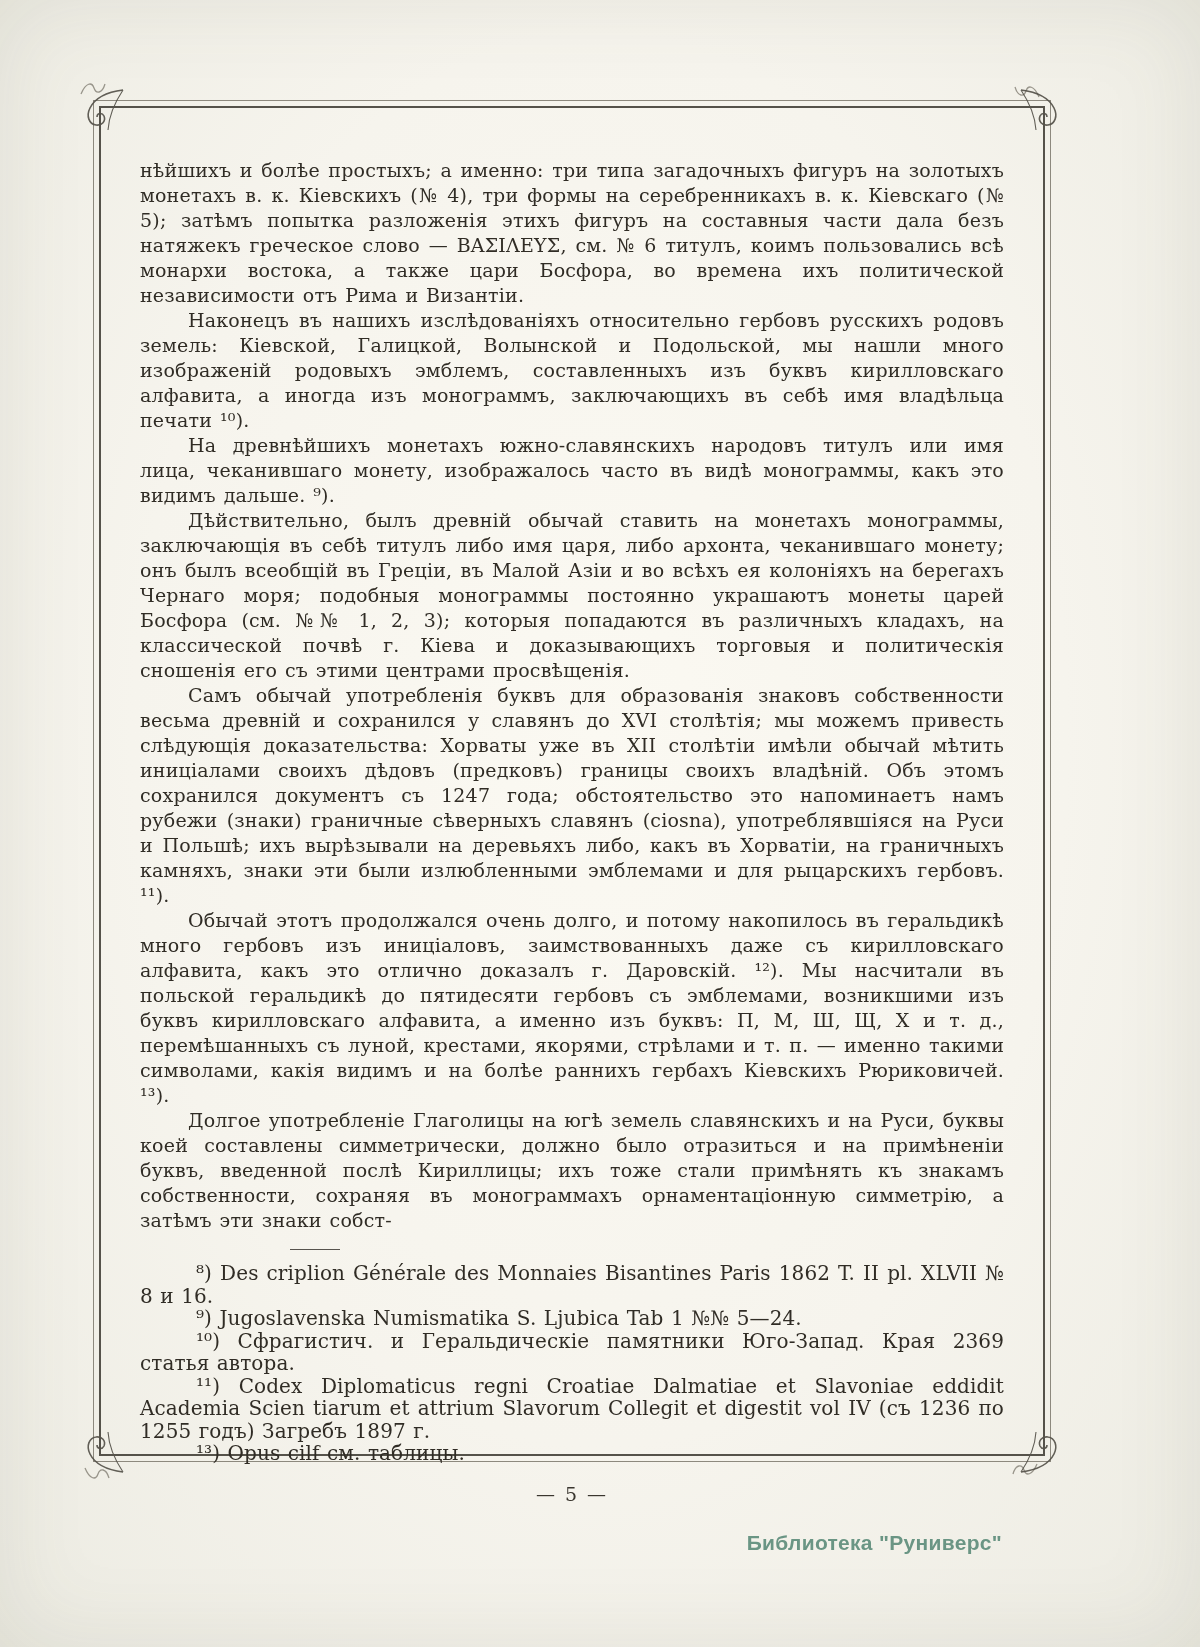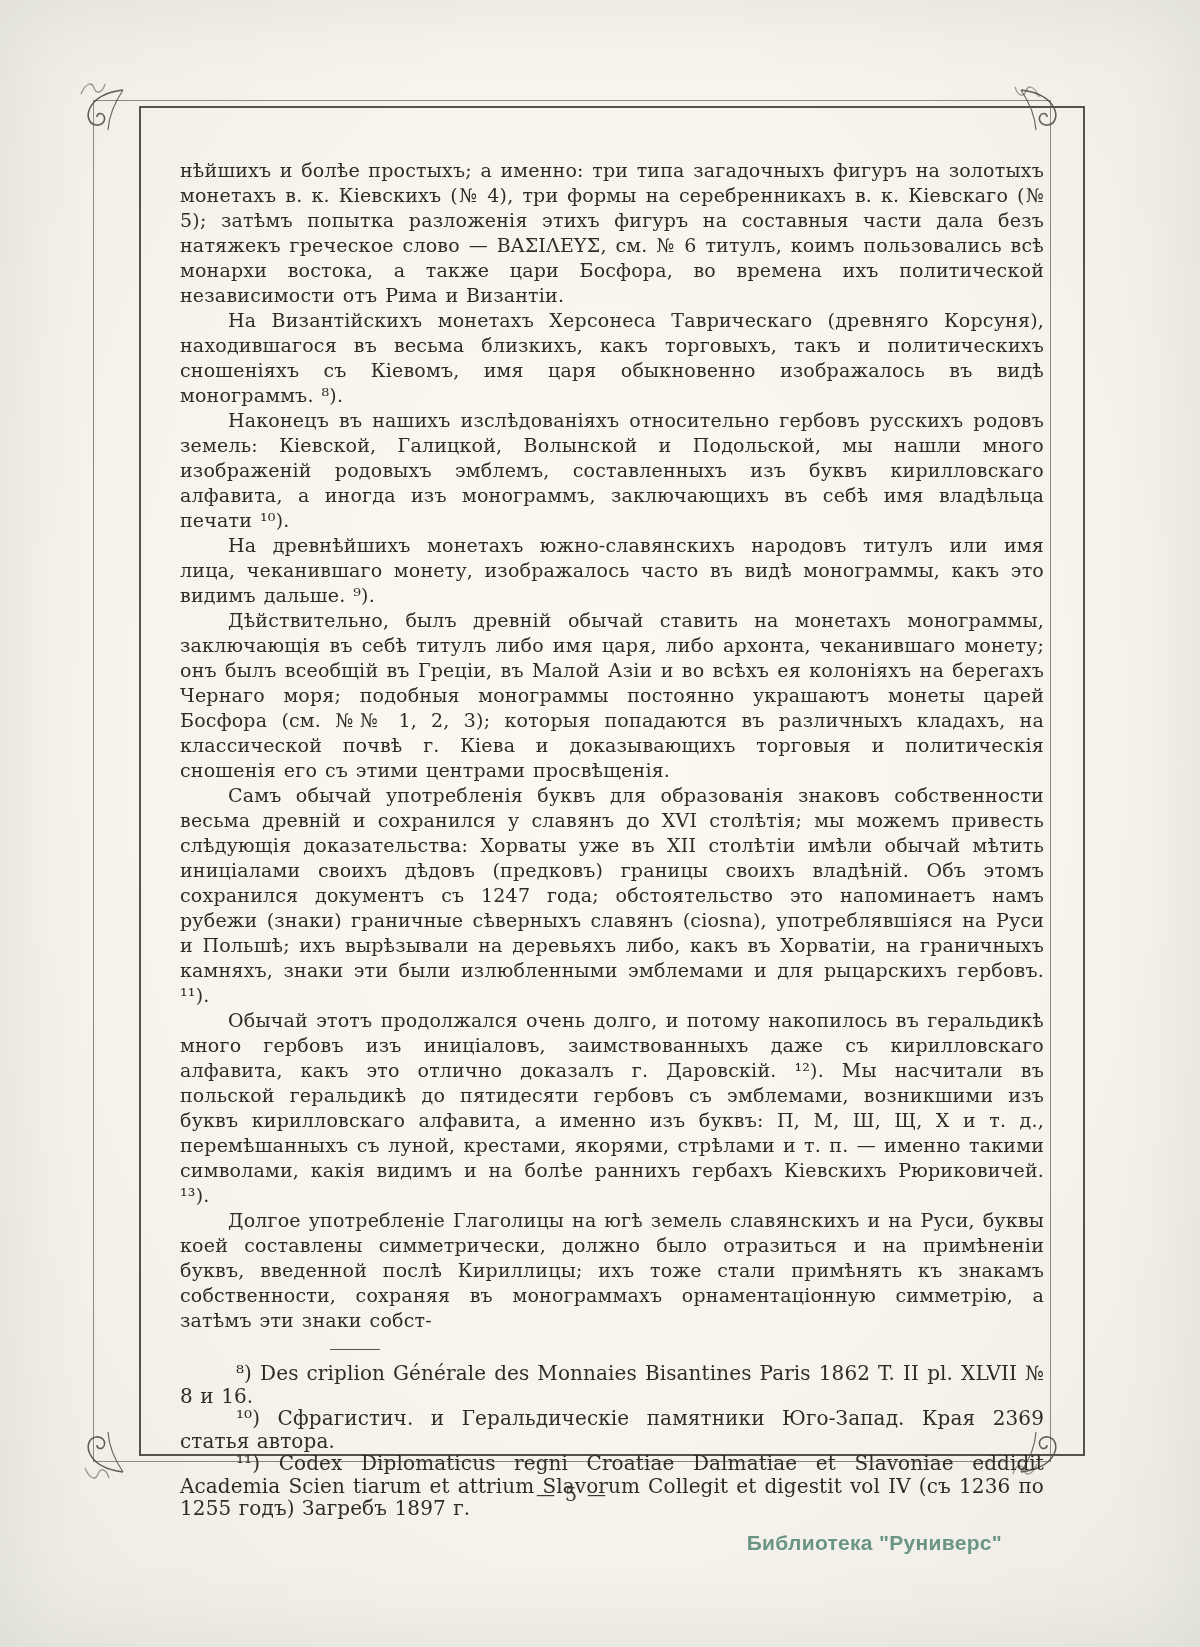--- a/index.html
+++ b/index.html
@@ -22,21 +22,20 @@
     box-shadow:inset 0 0 90px rgba(90,85,70,.10);
   }
   .frame{
     position:absolute;left:93px;top:100px;width:958px;height:1362px;
     border:1px solid var(--frame-light);
     padding:5px;box-sizing:border-box;
   }
   .frame-inner{
     width:100%;height:100%;box-sizing:border-box;position:relative;
     border:2.5px solid var(--frame);
-    margin-left:40px;
   }
   .content{
     position:absolute;left:39px;right:39px;top:50px;
     text-align:justify;
     font-size:19px;line-height:25px;
     letter-spacing:.2px;word-spacing:1.6px;
   }
   .content p{margin:0;text-indent:48px;}
   .content p.no-indent{text-indent:0;}
   .fn-sep{
@@ -116,34 +115,35 @@
       <svg width="44" height="44" viewBox="0 0 44 44">
         <path d="M42 2 C26 4 14 10 9 20 C5 28 8 36 15 37 C21 38 25 33 23 28 C21 24 16 25 16 29" fill="none" stroke="currentColor" stroke-width="1.6"></path>
         <path d="M42 2 C34 14 28 26 27 42" fill="none" stroke="currentColor" stroke-width="1.1"></path>
       </svg>
     </span>
 
     <div class="frame-inner">
       <div class="content">
 
         <p class="no-indent">нѣйшихъ и болѣе простыхъ; а именно: три типа загадочныхъ фигуръ на золотыхъ монетахъ в. к. Кіевскихъ (№ 4), три формы на серебренникахъ в. к. Кіевскаго (№ 5); затѣмъ попытка разложенія этихъ фигуръ на составныя части дала безъ натяжекъ греческое слово — ΒΑΣΙΛΕΥΣ, см. № 6 титулъ, коимъ пользовались всѣ монархи востока, а также цари Босфора, во времена ихъ политической независимости отъ Рима и Византіи.</p>
-        <p>На Византійскихъ монетахъ Херсонеса Таврическаго (древняго Корсуня), находившагося въ весьма близкихъ, какъ торговыхъ, такъ и политическихъ сношеніяхъ съ Кіевомъ, имя царя обыкновенно изображалось въ видѣ монограммъ. ⁸).</p>
         <p>Наконецъ въ нашихъ изслѣдованіяхъ относительно гербовъ русскихъ родовъ земель: Кіевской, Галицкой, Волынской и Подольской, мы нашли много изображеній родовыхъ эмблемъ, составленныхъ изъ буквъ кирилловскаго алфавита, а иногда изъ монограммъ, заключающихъ въ себѣ имя владѣльца печати ¹⁰).</p>
         <p>На древнѣйшихъ монетахъ южно-славянскихъ народовъ титулъ или имя лица, чеканившаго монету, изображалось часто въ видѣ монограммы, какъ это видимъ дальше. ⁹).</p>
         <p>Дѣйствительно, былъ древній обычай ставить на монетахъ монограммы, заключающія въ себѣ титулъ либо имя царя, либо архонта, чеканившаго монету; онъ былъ всеобщій въ Греціи, въ Малой Азіи и во всѣхъ ея колоніяхъ на берегахъ Чернаго моря; подобныя монограммы постоянно украшаютъ монеты царей Босфора (см. №№ 1, 2, 3); которыя попадаются въ различныхъ кладахъ, на классической почвѣ г. Кіева и доказывающихъ торговыя и политическія сношенія его съ этими центрами просвѣщенія.</p>
         <p>Самъ обычай употребленія буквъ для образованія знаковъ собственности весьма древній и сохранился у славянъ до XVI столѣтія; мы можемъ привесть слѣдующія доказательства: Хорваты уже въ XII столѣтіи имѣли обычай мѣтить иниціалами своихъ дѣдовъ (предковъ) границы своихъ владѣній. Объ этомъ сохранился документъ съ 1247 года; обстоятельство это напоминаетъ намъ рубежи (знаки) граничные сѣверныхъ славянъ (ciosna), употреблявшіяся на Руси и Польшѣ; ихъ вырѣзывали на деревьяхъ либо, какъ въ Хорватіи, на граничныхъ камняхъ, знаки эти были излюбленными эмблемами и для рыцарскихъ гербовъ. ¹¹).</p>
         <p>Обычай этотъ продолжался очень долго, и потому накопилось въ геральдикѣ много гербовъ изъ иниціаловъ, заимствованныхъ даже съ кирилловскаго алфавита, какъ это отлично доказалъ г. Даровскій. ¹²). Мы насчитали въ польской геральдикѣ до пятидесяти гербовъ съ эмблемами, возникшими изъ буквъ кирилловскаго алфавита, а именно изъ буквъ: П, М, Ш, Щ, X и т. д., перемѣшанныхъ съ луной, крестами, якорями, стрѣлами и т. п. — именно такими символами, какія видимъ и на болѣе раннихъ гербахъ Кіевскихъ Рюриковичей. ¹³).</p>
         <p>Долгое употребленіе Глаголицы на югѣ земель славянскихъ и на Руси, буквы коей составлены симметрически, должно было отразиться и на примѣненіи буквъ, введенной послѣ Кириллицы; ихъ тоже стали примѣнять къ знакамъ собственности, сохраняя въ монограммахъ орнаментаціонную симметрію, а затѣмъ эти знаки собст-</p>
 
         <hr class="fn-sep">
 
         <div class="footnotes">
           <p>⁸) Des criplion Générale des Monnaies Bisantines Paris 1862 T. II pl. XLVII № 8 и 16.</p>
+          <p>⁹) Jugoslavenska Numismatika S. Ljubica Tab 1 №№ 5—24.</p>
           <p>¹⁰) Сфрагистич. и Геральдическіе памятники Юго-Запад. Края 2369 статья автора.</p>
           <p>¹¹) Codex Diplomaticus regni Croatiae Dalmatiae et Slavoniae eddidit Academia Scien tiarum et attrium Slavorum Collegit et digestit vol IV (съ 1236 по 1255 годъ) Загребъ 1897 г.</p>
+          <p>¹³) Opus cilf см. таблицы.</p>
         </div>
 
       </div>
     </div>
   </div>
 
   <div class="page-number">— 5 —</div>
   <div class="watermark">Библиотека "Руниверс"</div>
 
 </div>

